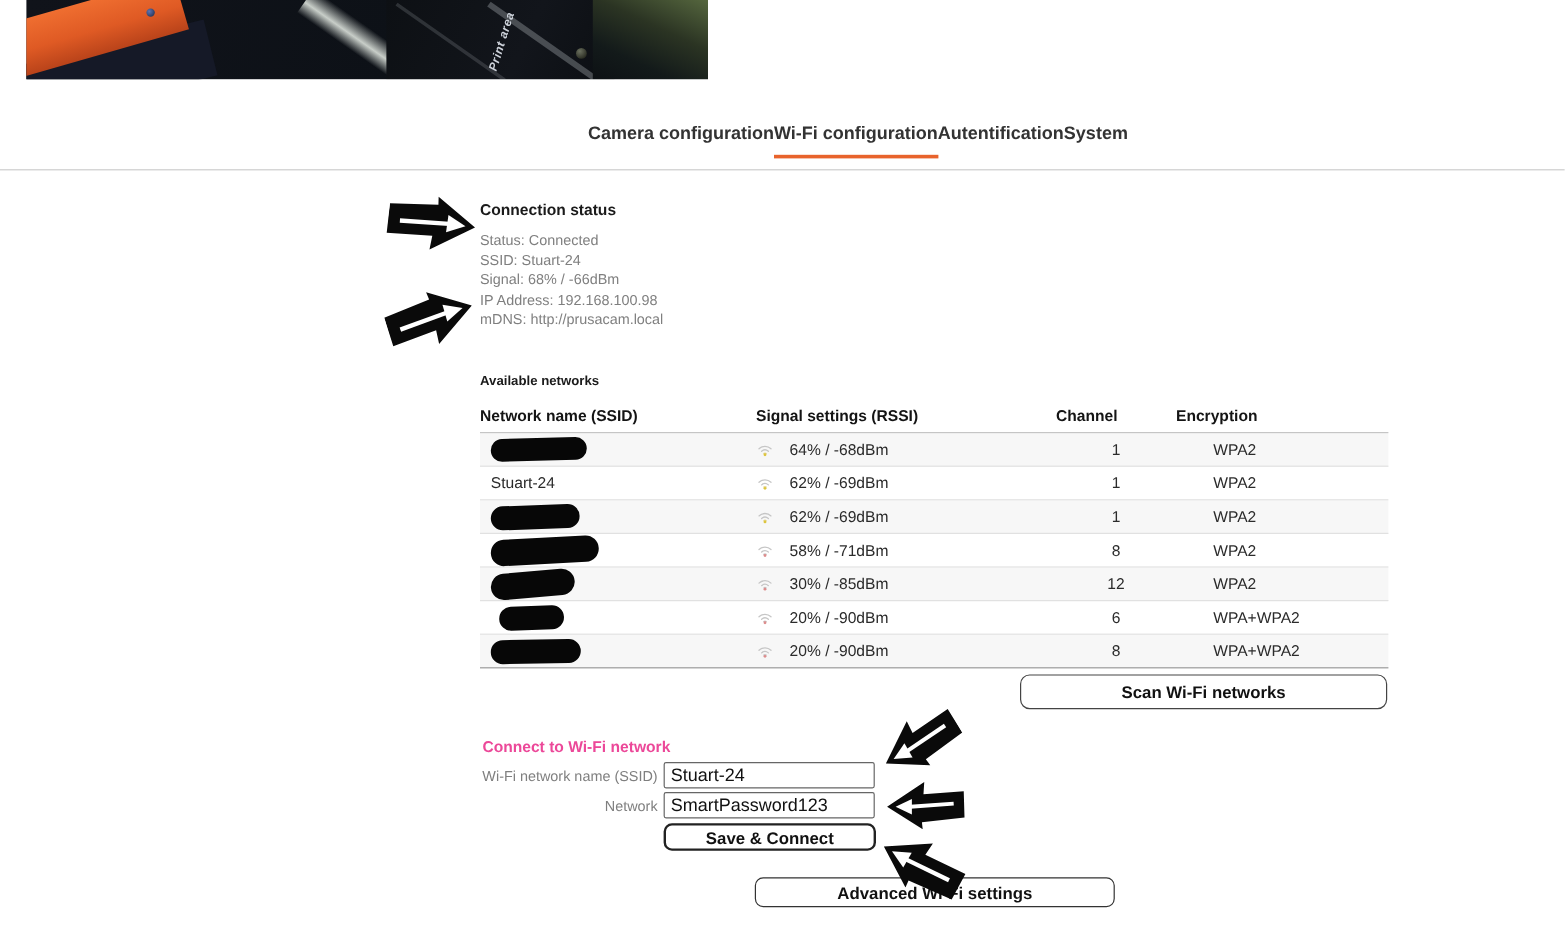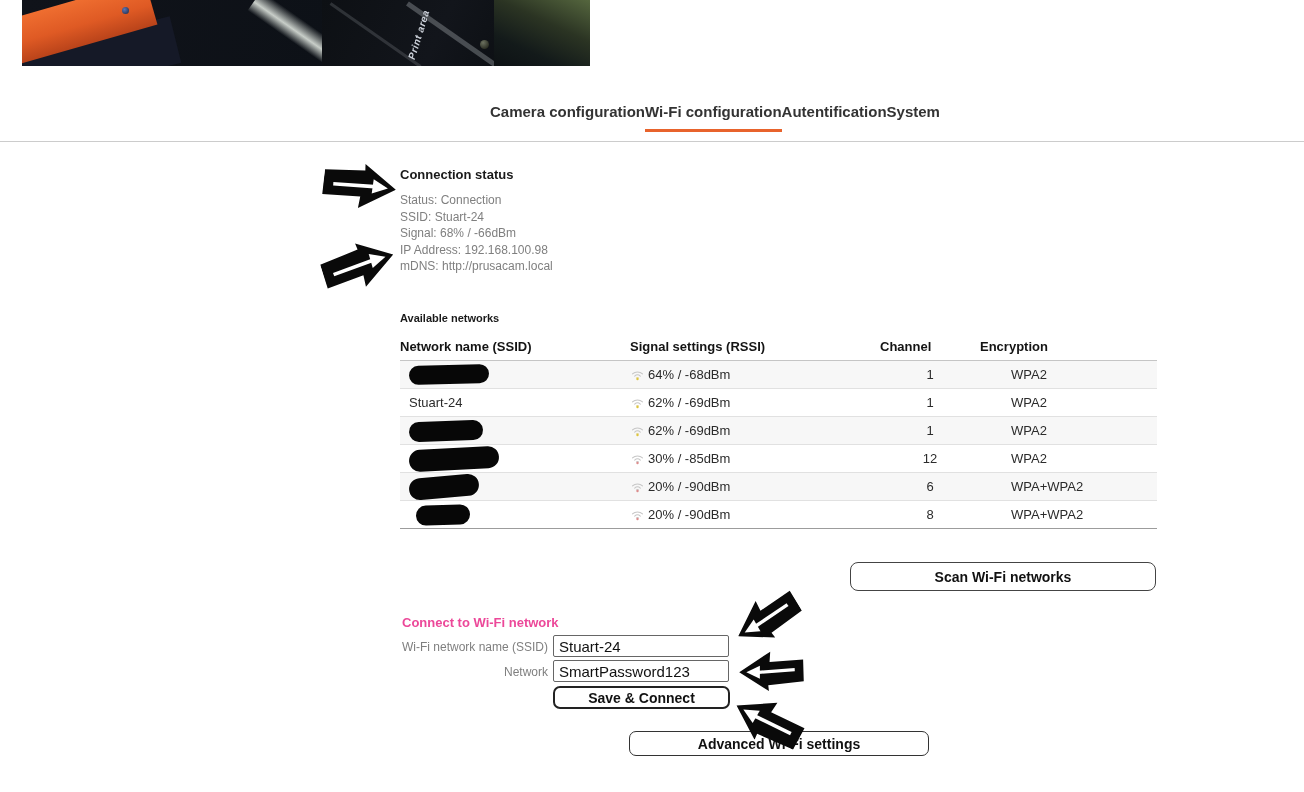--- a/index.html
+++ b/index.html
@@ -75,21 +75,21 @@
     padding:2px 0 6px 0; border-bottom:1px solid #c5c5c5;
   }
   th.col-ssid { width:230px; }
   th.col-signal { width:250px; }
   th.col-channel { width:100px; text-align:center; }
   th.col-encryption { padding-left:31px; }
   table.networks tbody td { height:28px; border-bottom:1px solid #e1e1e1; color:#2b2b2b; }
   table.networks tbody tr:nth-child(odd) { background:#f7f7f7; }
   table.networks tbody tr:last-child td { border-bottom:1px solid #9c9c9c; }
   td.col-ssid { padding-left:9px; }
-  td.col-signal .sigwrap { display:flex; align-items:center; gap:3px; }
+  td.col-signal .sigwrap { display:flex; align-items:center; gap:13px; }
   td.col-channel { text-align:center; }
   td.col-encryption { padding-left:31px; }
   .wifi-icon { width:15px; height:13px; }
   .wifi-icon .arc { fill:none; stroke:#c6c6c6; stroke-width:1.7; stroke-linecap:round; }
   .wifi-icon .dot { fill:#c6c6c6; }
   .wifi-icon.good .dot { fill:#ddc53e; }
   .wifi-icon.good .arc.small { stroke:#e4d694; }
   .wifi-icon.weak .dot { fill:#dd8d8d; }
   .redact-pill { display:inline-block; background:#070707; border-radius:11px; vertical-align:middle; }
   tbody tr:nth-child(1) .redact-pill { width:80px; height:19px; transform:rotate(-1.5deg); }
@@ -159,21 +159,21 @@
   <svg viewBox="0 0 100 62">
       <polygon points="0,15 55,9 54,0 100,29 52,61 53,45 1,49" fill="#0a0a0a"></polygon>
       <path d="M14,33 L70,29" stroke="#fff" stroke-width="5" fill="none"></path>
       <polygon points="68,19 89,29 68,39" fill="#fff"></polygon>
     </svg>
 </div>
 
 <div class="conn-status">
   <div class="section-title">Connection status</div>
   <div class="conn-lines">
-    <div>Status: Connection</div>
+    <div>Status: Connected</div>
     <div>SSID: Stuart-24</div>
     <div>Signal: 68% / -66dBm</div>
     <div>IP Address: 192.168.100.98</div>
     <div>mDNS: http://prusacam.local</div>
   </div>
 </div>
 
 <div class="avail-title">Available networks</div>
 
 <table class="networks">
@@ -239,20 +239,39 @@
           <path class="arc small" d="M10.4,15 a2.6,2.6 0 0 1 3.2,0"></path>
           <circle class="dot" cx="12" cy="16.6" r="1.9"></circle>
         </svg>
         <span class="sig-text">62% / -69dBm</span>
       </span>
     </td>
     <td class="col-channel">1</td>
     <td class="col-encryption">WPA2</td>
   </tr>
 
+  <tr>
+    <td class="col-ssid">
+      <span class="ssid-text"></span>
+      <span class="redact-pill"></span>
+    </td>
+    <td class="col-signal">
+      <span class="sigwrap">
+        <svg class="wifi-icon weak" viewBox="0 0 24 19">
+          <path class="arc large" d="M4,8.6 a11.5,11.5 0 0 1 16,0"></path>
+          <path class="arc mid" d="M7.5,12 a6.8,6.8 0 0 1 9,0"></path>
+          <path class="arc small" d="M10.4,15 a2.6,2.6 0 0 1 3.2,0"></path>
+          <circle class="dot" cx="12" cy="16.6" r="1.9"></circle>
+        </svg>
+        <span class="sig-text">58% / -71dBm</span>
+      </span>
+    </td>
+    <td class="col-channel">8</td>
+    <td class="col-encryption">WPA2</td>
+  </tr>
 
   <tr>
     <td class="col-ssid">
       <span class="ssid-text"></span>
       <span class="redact-pill"></span>
     </td>
     <td class="col-signal">
       <span class="sigwrap">
         <svg class="wifi-icon weak" viewBox="0 0 24 19">
           <path class="arc large" d="M4,8.6 a11.5,11.5 0 0 1 16,0"></path>

